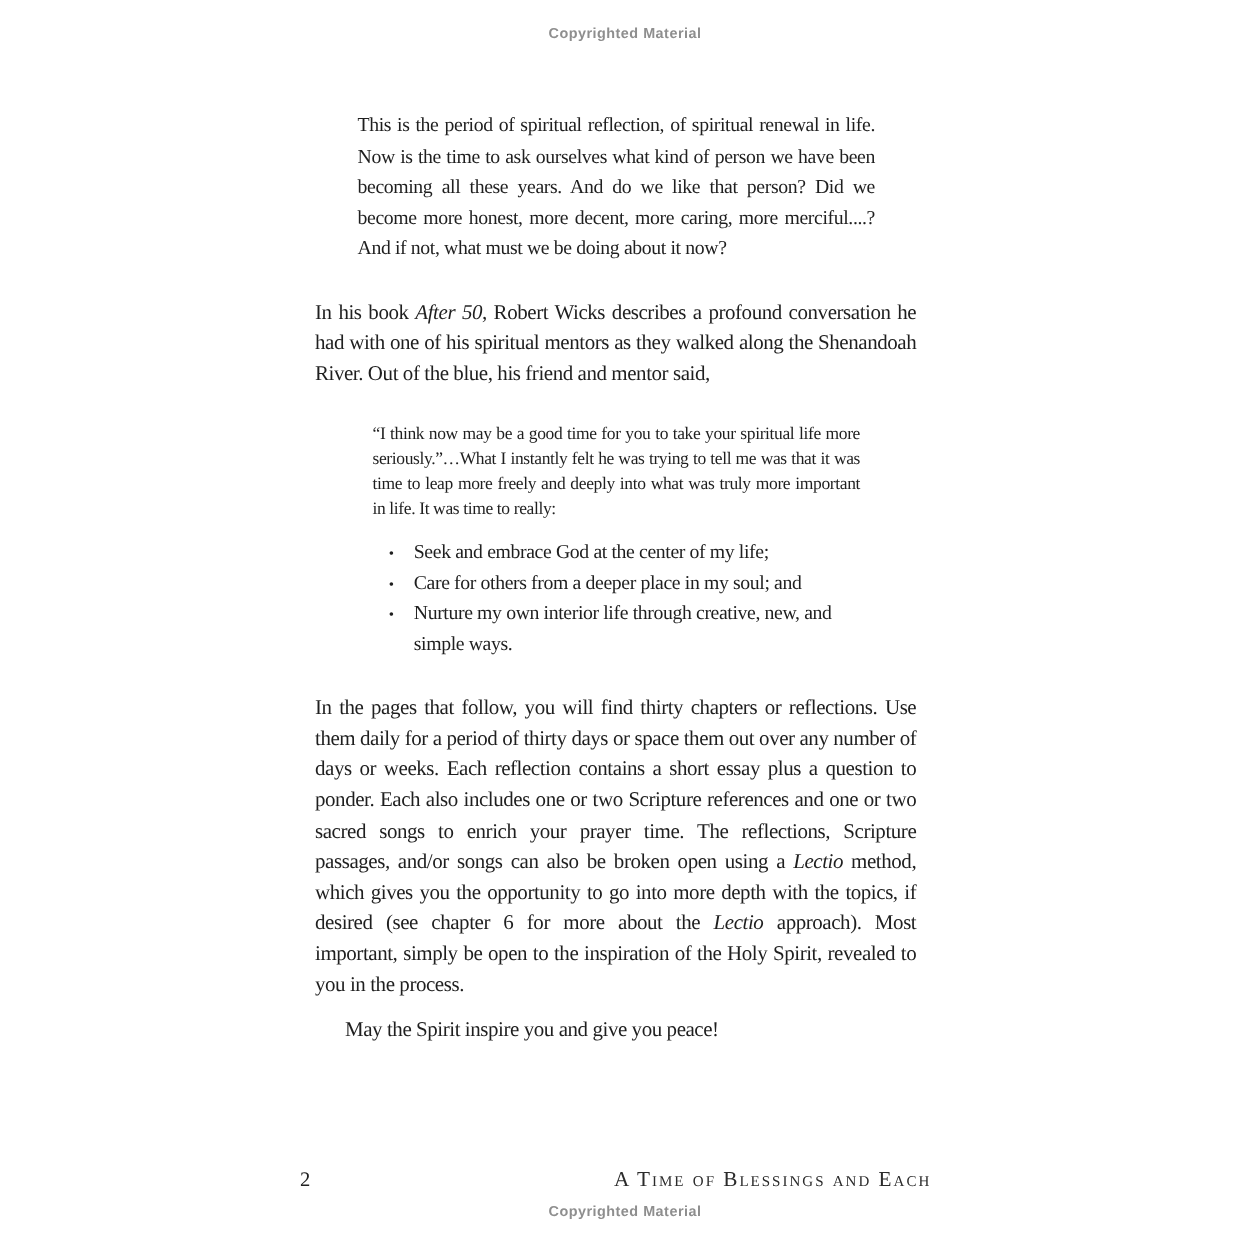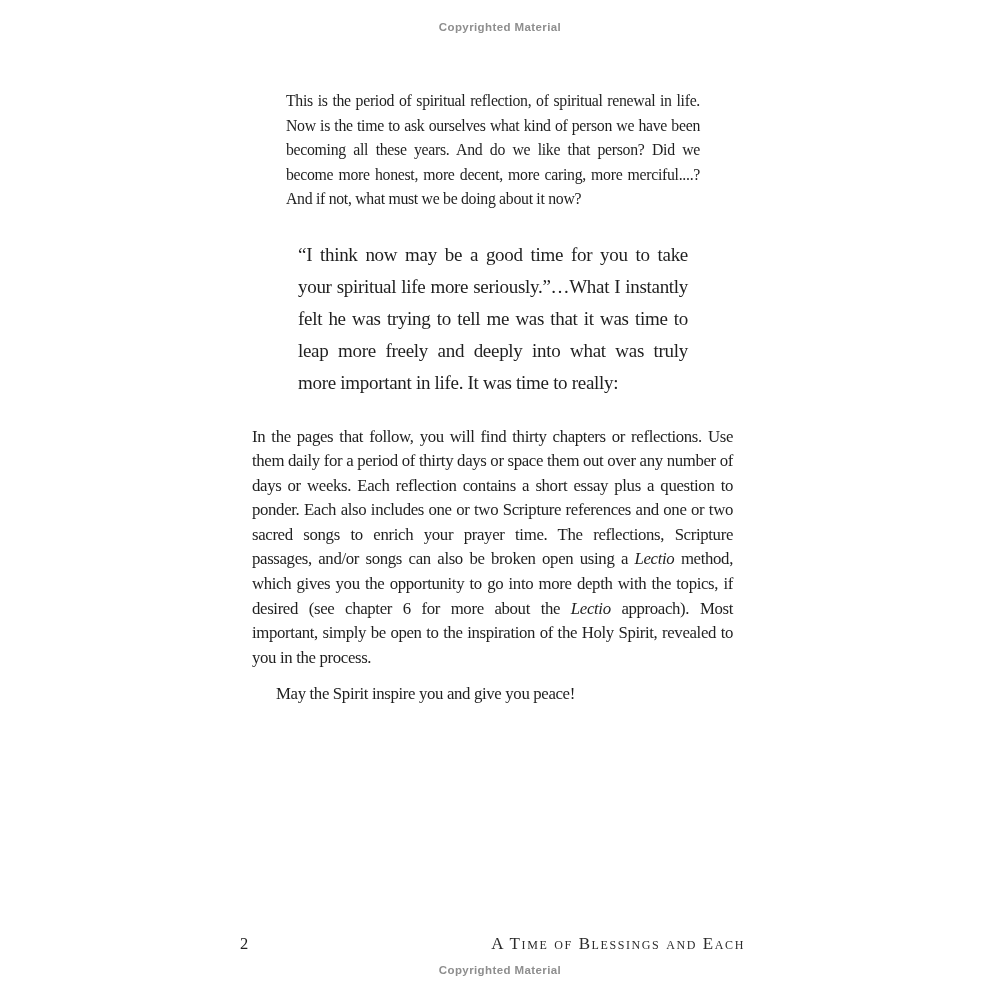--- a/index.html
+++ b/index.html
@@ -41,22 +41,22 @@
   .bq {
     margin-left: 46px;
     width: 414px;
     font-size: 15.8px;
     line-height: 24.5px;
     letter-spacing: -0.3px;
     text-align: justify;
   }
   .bq-mentor { margin-top: 27px; }
   .bq-mentor .bq-text {
-    font-size: 19px;
-    line-height: 32px;
+    font-size: 14px;
+    line-height: 20px;
     letter-spacing: -0.3px;
     text-align: justify;
   }
   .para {
     margin-top: 26px;
     font-size: 16.8px;
     line-height: 24.6px;
     letter-spacing: -0.35px;
     text-align: justify;
   }
@@ -114,23 +114,29 @@
 <body>
 
 <div class="page">
 
   <div class="notice notice-top">Copyrighted Material</div>
 
   <div class="content">
 
     <p class="bq bq-intro">This is the period of spiritual reflection, of spiritual renewal in life. Now is the time to ask ourselves what kind of person we have been becoming all these years. And do we like that person? Did we become more honest, more decent, more caring, more merciful....? And if not, what must we be doing about it now?</p>
 
+    <p class="para"><span>In his book </span><em>After 50</em><span>, Robert Wicks describes a profound conversation he had with one of his spiritual mentors as they walked along the Shenandoah River. Out of the blue, his friend and mentor said,</span></p>
 
     <div class="bq bq-mentor">
       <p class="bq-text">“I think now may be a good time for you to take your spiritual life more seriously.”…What I instantly felt he was trying to tell me was that it was time to leap more freely and deeply into what was truly more important in life. It was time to really:</p>
+      <ul class="bullets">
+          <li>Seek and embrace God at the center of my life;</li>
+          <li>Care for others from a deeper place in my soul; and</li>
+          <li>Nurture my own interior life through creative, new, and simple ways.</li>
+        </ul>
     </div>
 
     <p class="para"><span>In the pages that follow, you will find thirty chapters or reflections. Use them daily for a period of thirty days or space them out over any number of days or weeks. Each reflection contains a short essay plus a question to ponder. Each also includes one or two Scripture references and one or two sacred songs to enrich your prayer time. The reflections, Scripture passages, and/or songs can also be broken open using a </span><em>Lectio</em><span> method, which gives you the opportunity to go into more depth with the topics, if desired (see chapter 6 for more about the </span><em>Lectio</em><span> approach). Most important, simply be open to the inspiration of the Holy Spirit, revealed to you in the process.</span></p>
 
     <p class="para final">May the Spirit inspire you and give you peace!</p>
 
   </div>
 
   <div class="footer">
     <span class="pagenum">2</span>

